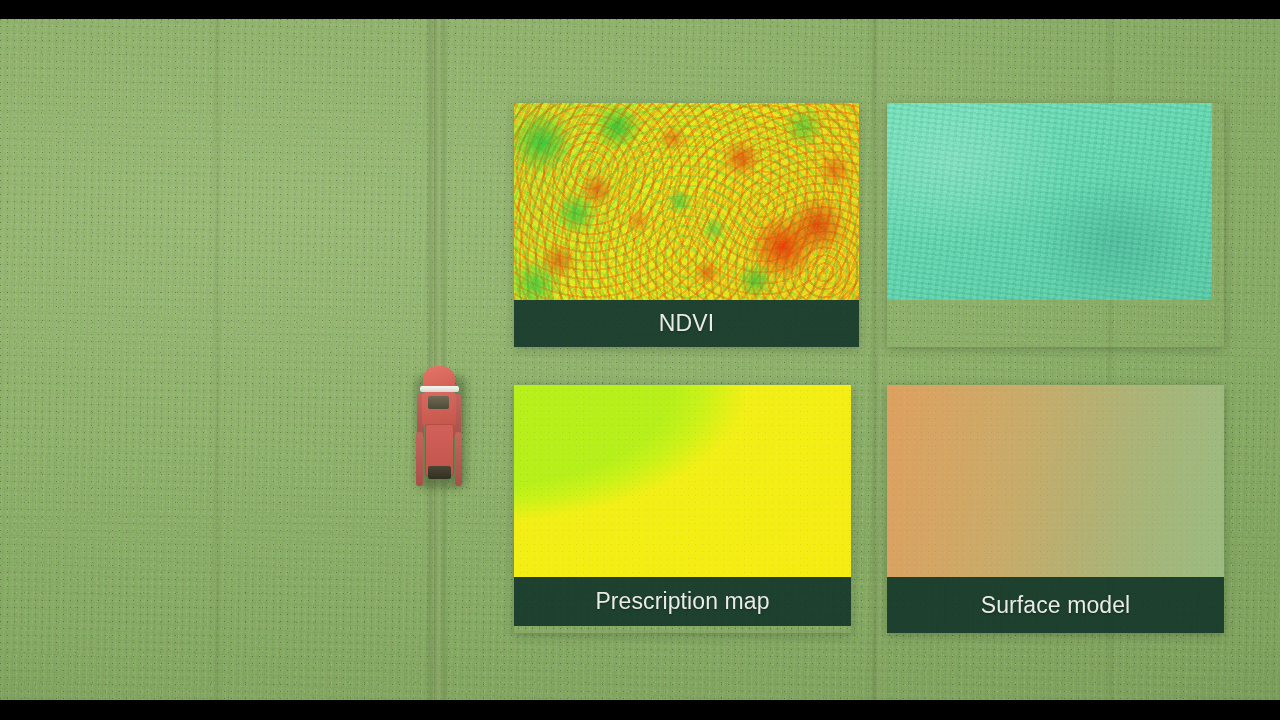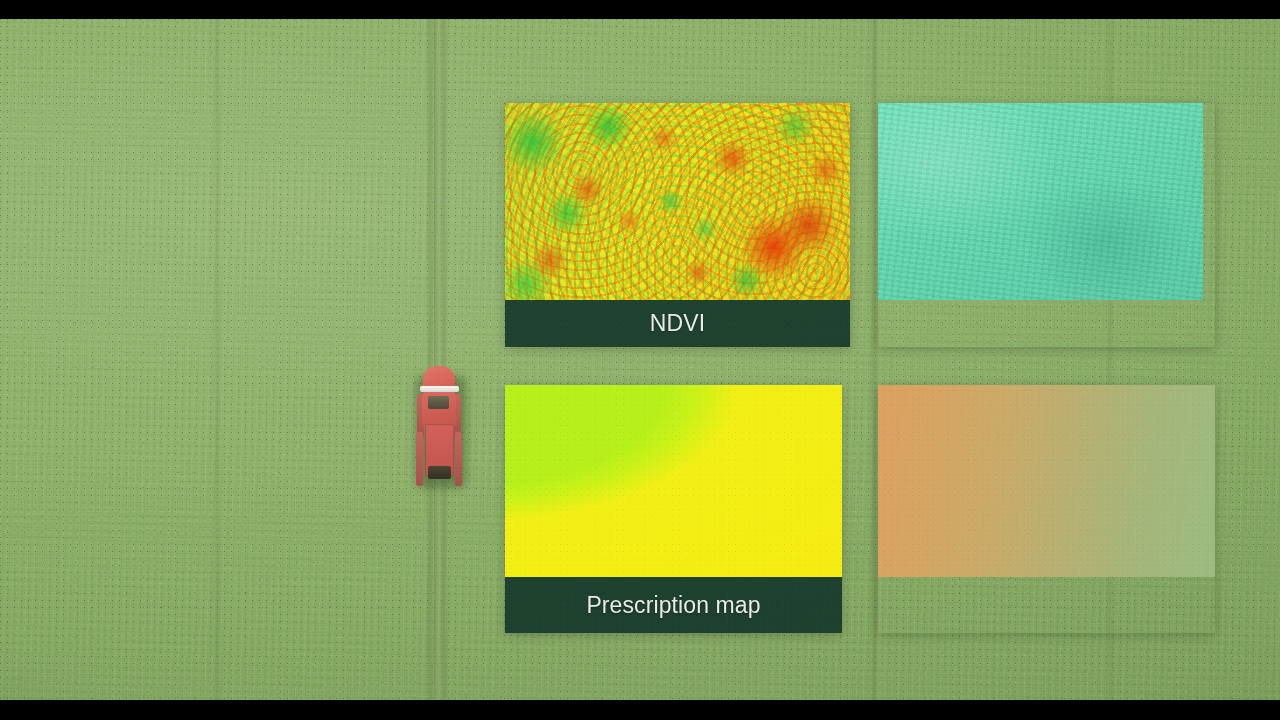--- a/index.html
+++ b/index.html
@@ -170,20 +170,21 @@
 
   
   #cards {
     position:absolute;
     left:505px; top:103px;
     z-index:30;
   }
   .card {
     position:absolute;
     box-shadow:0 2px 10px rgba(0,0,0,.22);
+    margin-left:9px;
   }
   .card .thumb {
     position:absolute;
     left:0; top:0;
     overflow:hidden;
   }
   .card .caption {
     position:absolute;
     left:0;
     background:rgba(16,50,40,0.88);
@@ -201,21 +202,21 @@
   #card-ndvi        { left:0px;   top:0px;   width:345px; height:244px; }
   #card-ndvi .thumb { width:345px; height:197px; }
   #card-ndvi .caption { top:197px; width:345px; height:47px; }
 
   #card-ortho        { left:373px; top:0px;   width:337px; height:244px; }
   #card-ortho .thumb { left:0px; width:325px; height:197px; }
   #card-ortho .caption { top:197px; width:337px; height:47px; }
 
   #card-rx        { left:0px;   top:282px; width:337px; height:248px; }
   #card-rx .thumb { width:337px; height:192px; }
-  #card-rx .caption { top:192px; width:337px; height:56px; }
+  #card-rx .caption { top:192px; width:337px; height:49px; }
 
   #card-dsm        { left:373px; top:282px; width:337px; height:248px; }
   #card-dsm .thumb { width:337px; height:192px; }
   #card-dsm .caption { top:192px; width:337px; height:56px; }
 
   
   .thumb.ndvi {
     background-color:#d8e83a;
     background-image:
       radial-gradient(circle at 78% 73%, rgba(214,62,15,.95) 0%, rgba(214,62,15,.0) 11%),
@@ -325,18 +326,19 @@
       <div class="thumb rx">
         <div class="grain"></div>
       </div>
       <div class="caption">Prescription map</div>
     </div>
 
     <div class="card" id="card-dsm">
       <div class="thumb dsm">
         <div class="grain"></div>
       </div>
+      <div class="caption">Surface model</div>
     </div>
 
   </div>
 
   <div class="letterbox bottom"></div>
 </div>
 
 </body></html>

